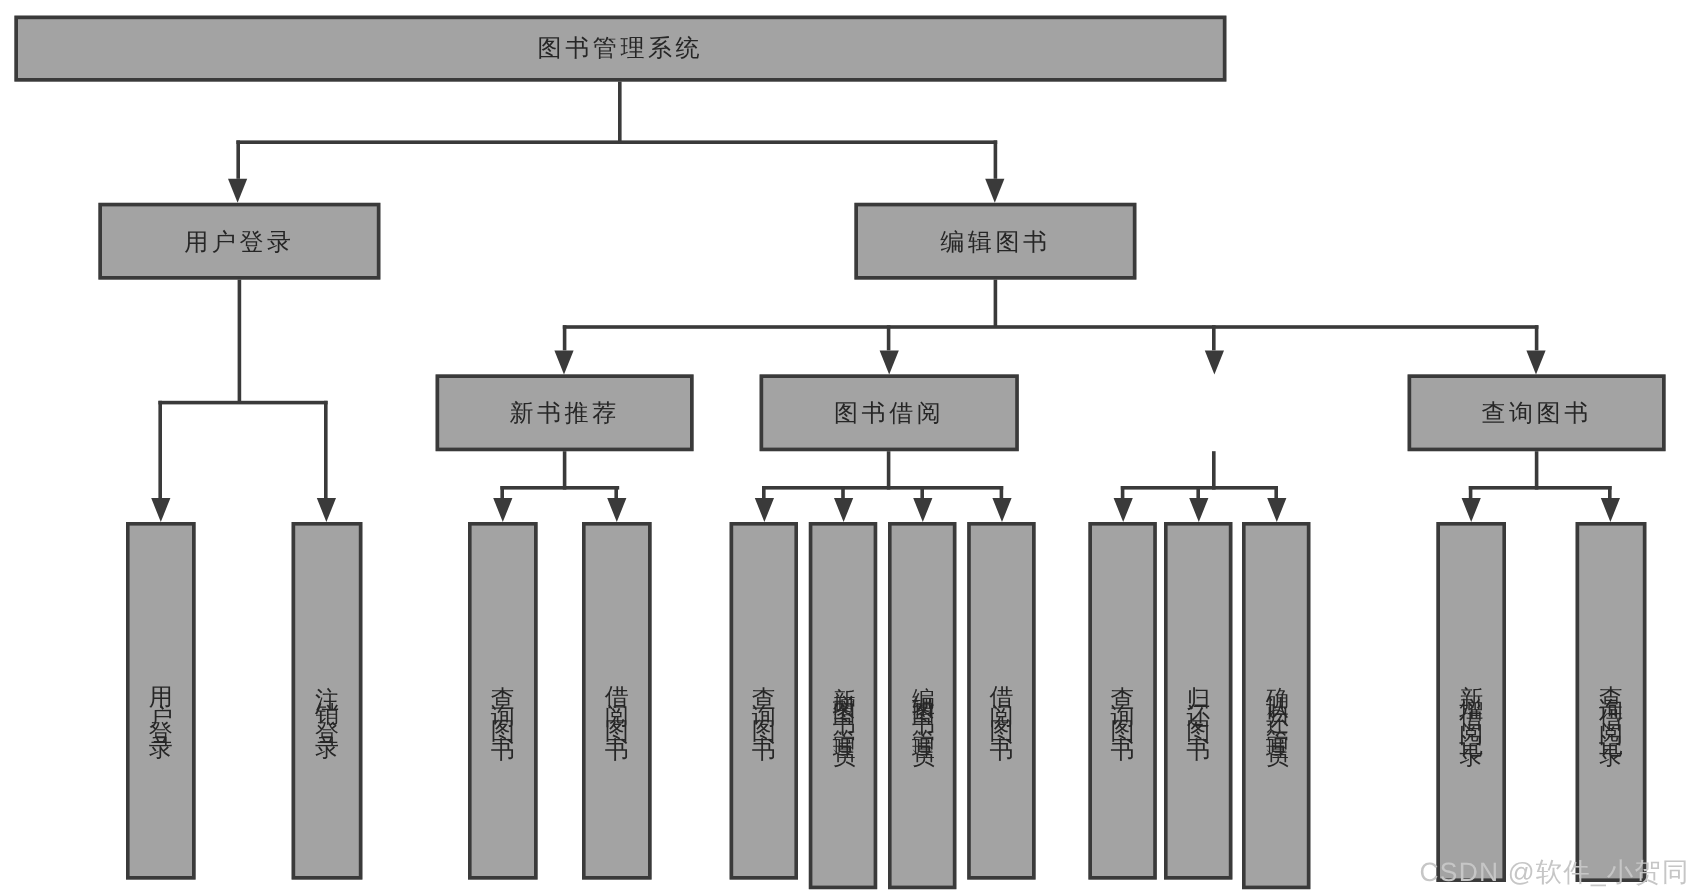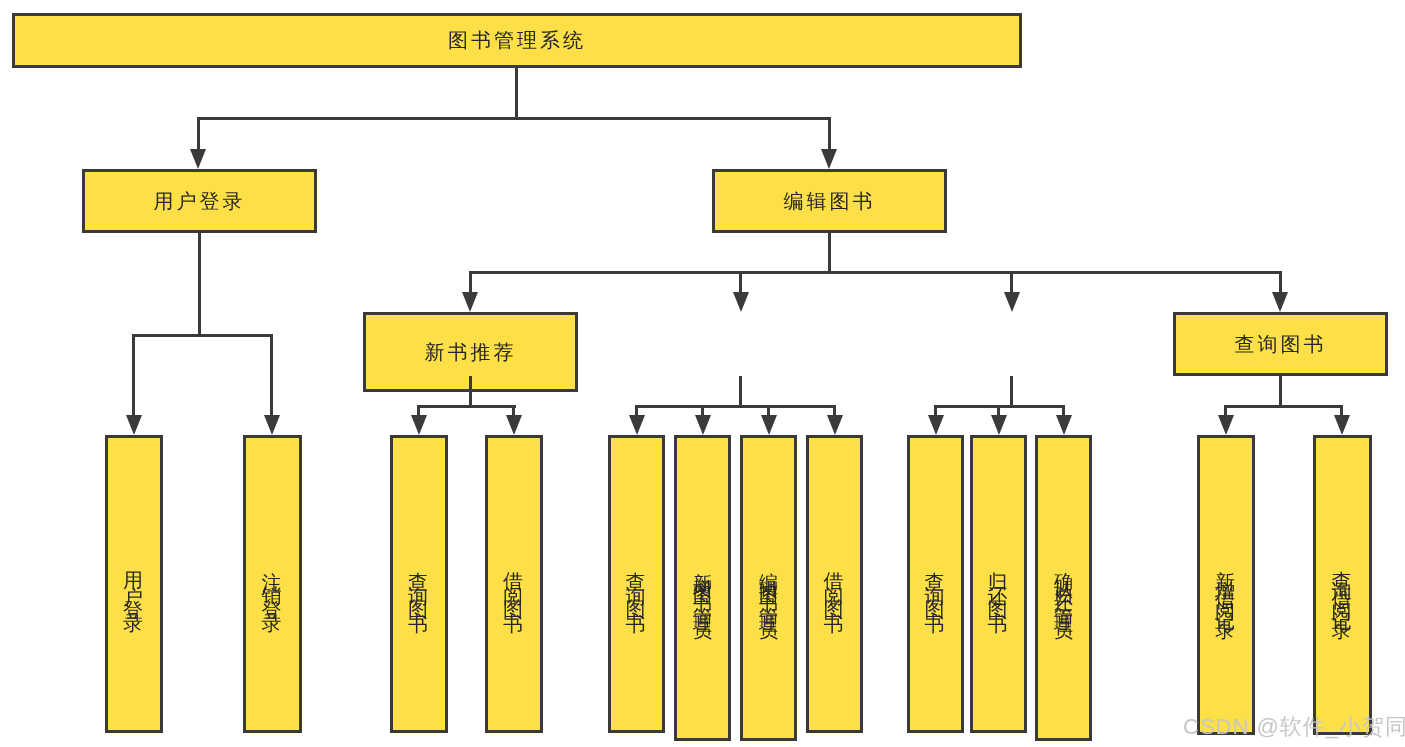--- a/index.html
+++ b/index.html
@@ -16,21 +16,21 @@
   .stage{
     position:relative;
     width:1405px;height:747px;
     background:var(--background);
     overflow:hidden;
   }
   .box{
     position:absolute;
     box-sizing:border-box;
     border:3px solid var(--line);
-    background:#fde047;
+    background:#a3a3a3;
     display:flex;
     align-items:center;
     justify-content:center;
     color:var(--text);
   }
   .h-label{
     font-size:20px;
     letter-spacing:3px;
     white-space:nowrap;
     color:var(--text);
@@ -71,24 +71,27 @@
   </div>
 
   <div class="box" style="left:82px;top:169px;width:235px;height:64px">
     <span class="h-label">用户登录</span>
   </div>
 
   <div class="box" style="left:712px;top:169px;width:235px;height:64px">
     <span class="h-label">编辑图书</span>
   </div>
 
-  <div class="box" style="left:363px;top:312px;width:215px;height:80px">
+  <div class="box" style="left:363px;top:312px;width:215px;height:64px">
     <span class="h-label">新书推荐</span>
   </div>
 
+  <div class="box" style="left:633px;top:312px;width:216px;height:64px">
+    <span class="h-label">图书借阅</span>
+  </div>
 
 
   <div class="box" style="left:1173px;top:312px;width:215px;height:64px">
     <span class="h-label">查询图书</span>
   </div>
 
   <div class="box" style="left:105px;top:435px;width:58px;height:298px">
     <span class="leaf-label">用户登录</span>
   </div>
 

